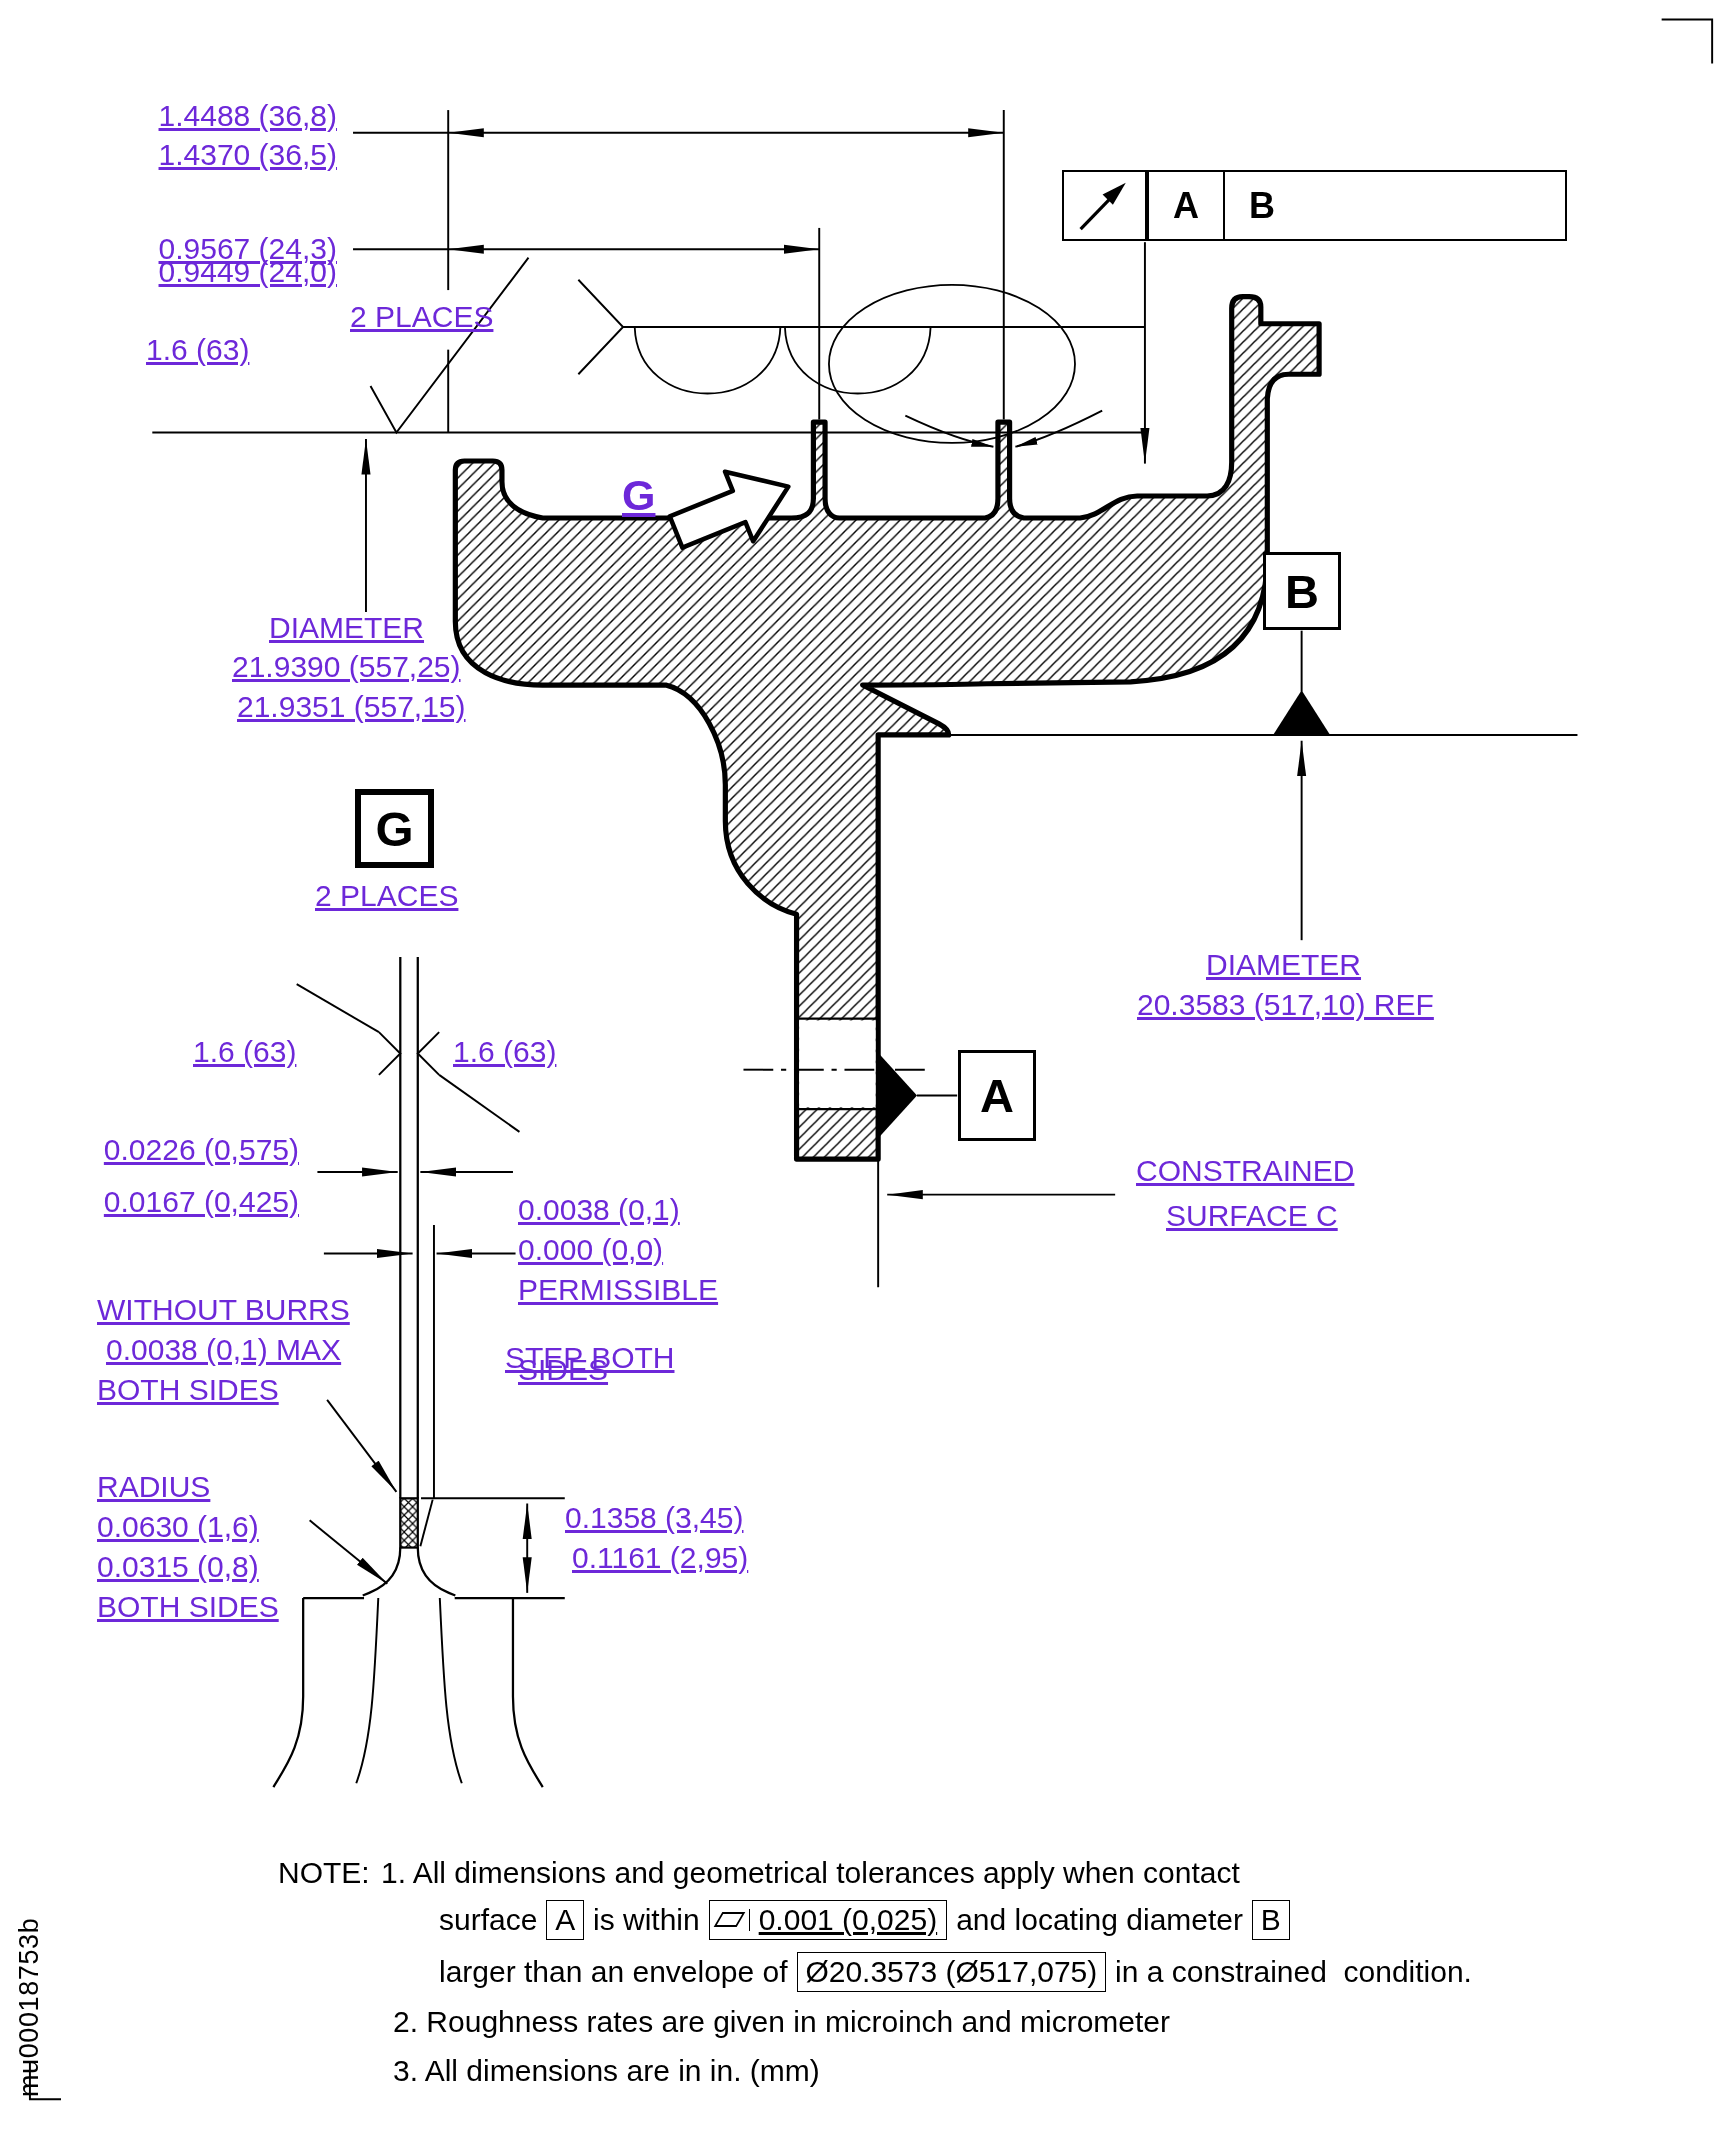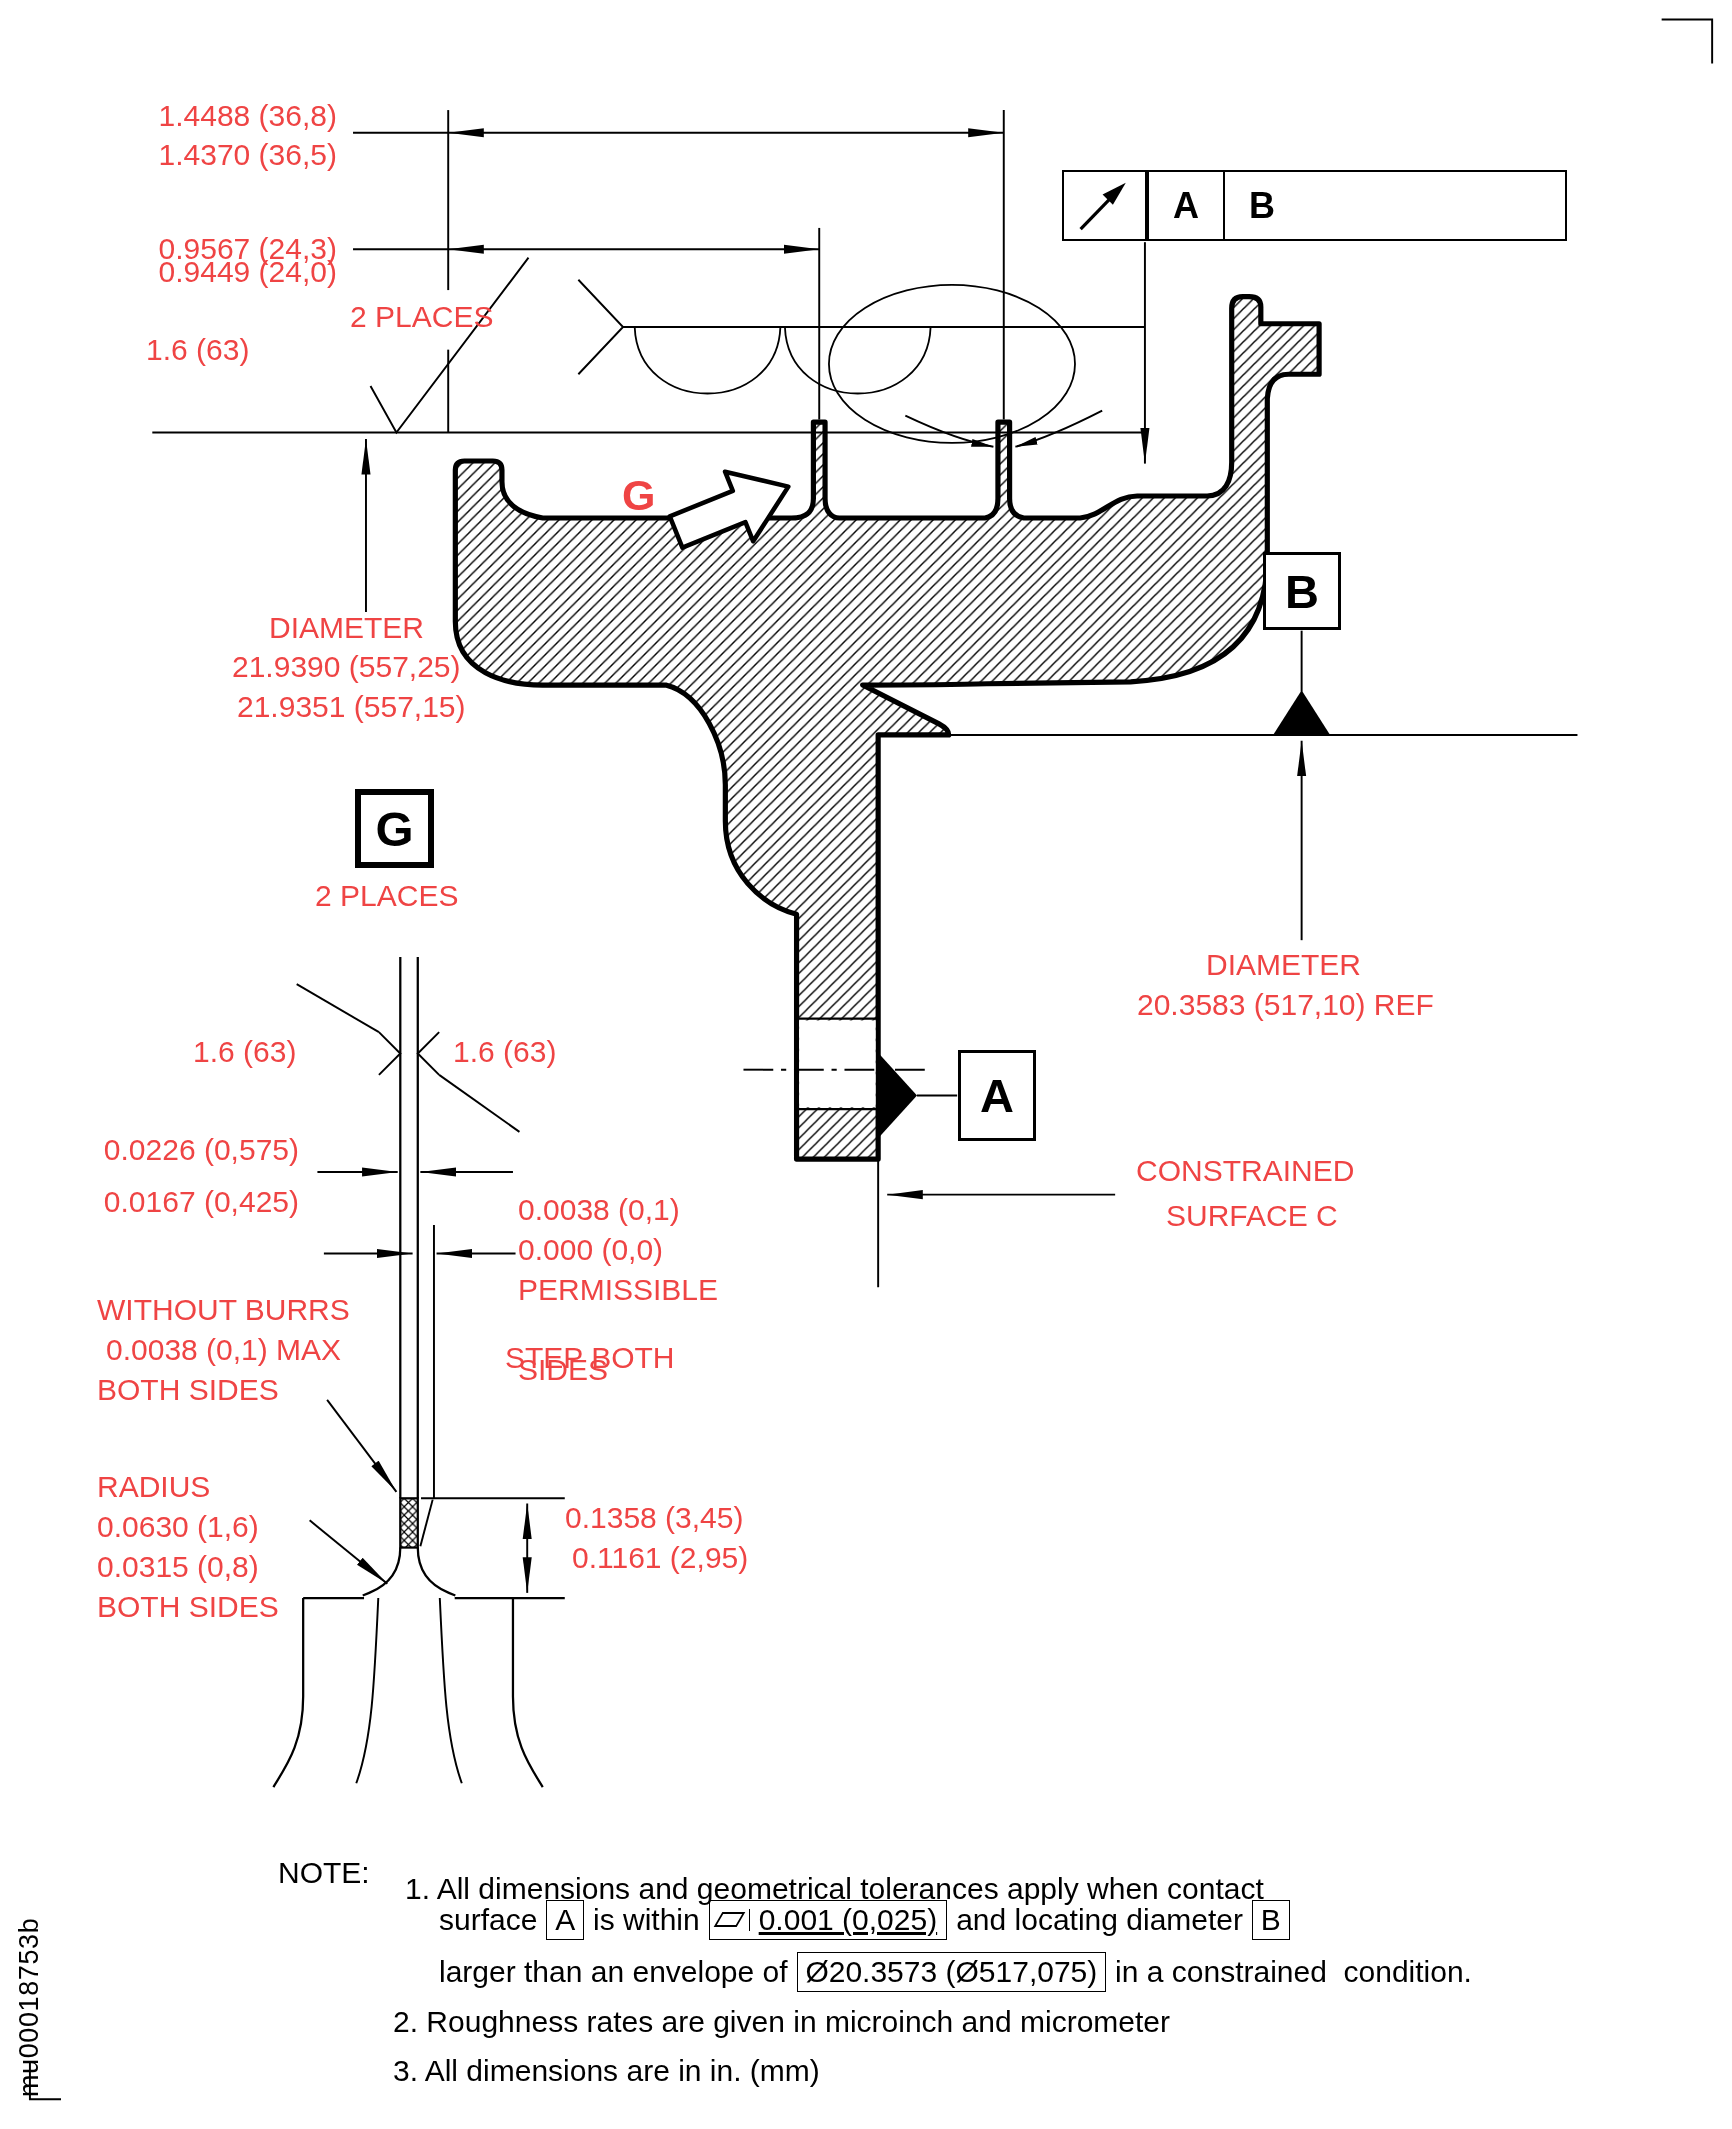--- a/index.html
+++ b/index.html
@@ -1,19 +1,19 @@
 <!DOCTYPE html>
 <html style="font-size:10.4px"><head>
 <meta charset="utf-8">
 <style>
   html,body{margin:0;padding:0;background:#fff;}
   #canvas{position:relative;width:1733px;height:2129px;background:#ffffff;overflow:hidden;
           font-family:"Liberation Sans", sans-serif;color:#000;}
   svg.linework{position:absolute;left:0;top:0;}
-  .lbl{position:absolute;font-size:30px;line-height:1.18;white-space:pre;color:#ef4444;}
+  .lbl{position:absolute;font-size:30px;line-height:1.18;white-space:pre;color:#6d28d9;text-decoration:underline;}
   .r{text-align:right;}
   .b{font-weight:bold;}
   .fcf{position:absolute;left:1062px;top:170px;width:505px;height:71px;border:2.6px solid #000;
        display:flex;box-sizing:border-box;background:#fff;}
   .fcf .cell{display:flex;align-items:center;justify-content:center;box-sizing:border-box;height:100%;}
   .fcf .sym{width:83px;border-right:2.6px solid #000;}
   .fcf .val{flex:1;font-size:31px;}
   .fcf .dat{width:76px;border-left:2.6px solid #000;font-size:36px;font-weight:bold;}
   .dbox{position:absolute;border:3.2px solid #000;display:flex;align-items:center;justify-content:center;
         font-weight:bold;background:#fff;box-sizing:border-box;}
@@ -231,21 +231,21 @@
   <div class="lbl" style="left:97px;top:1509px;">0.0630 (1,6)</div>
   <div class="lbl" style="left:97px;top:1549px;">0.0315 (0,8)</div>
   <div class="lbl" style="left:97px;top:1589px;">BOTH SIDES</div>
   <div class="lbl" style="left:565px;top:1500px;">0.1358 (3,45)</div>
   <div class="lbl" style="left:572px;top:1540px;">0.1161 (2,95)</div>
 
   <div class="notes">
     <div class="nline" style="left:278px;top:1856px;">
       <span>NOTE:</span>
     </div>
-    <div class="nline" style="left:405px;top:1856px;margin-top:16px;">
+    <div class="nline" style="left:381px;top:1856px;">
       <span>1. All dimensions and geometrical tolerances apply when contact</span>
     </div>
     <div class="nline" style="left:439px;top:1900px;">
       <span>surface</span>
       <span class="tok"><span>A</span></span>
       <span>is within</span>
       <span class="tok flat">
         <span class="fcell"><span class="flatpar"></span></span>
         <span class="vcell">0.001 (0,025)</span>
       </span>

